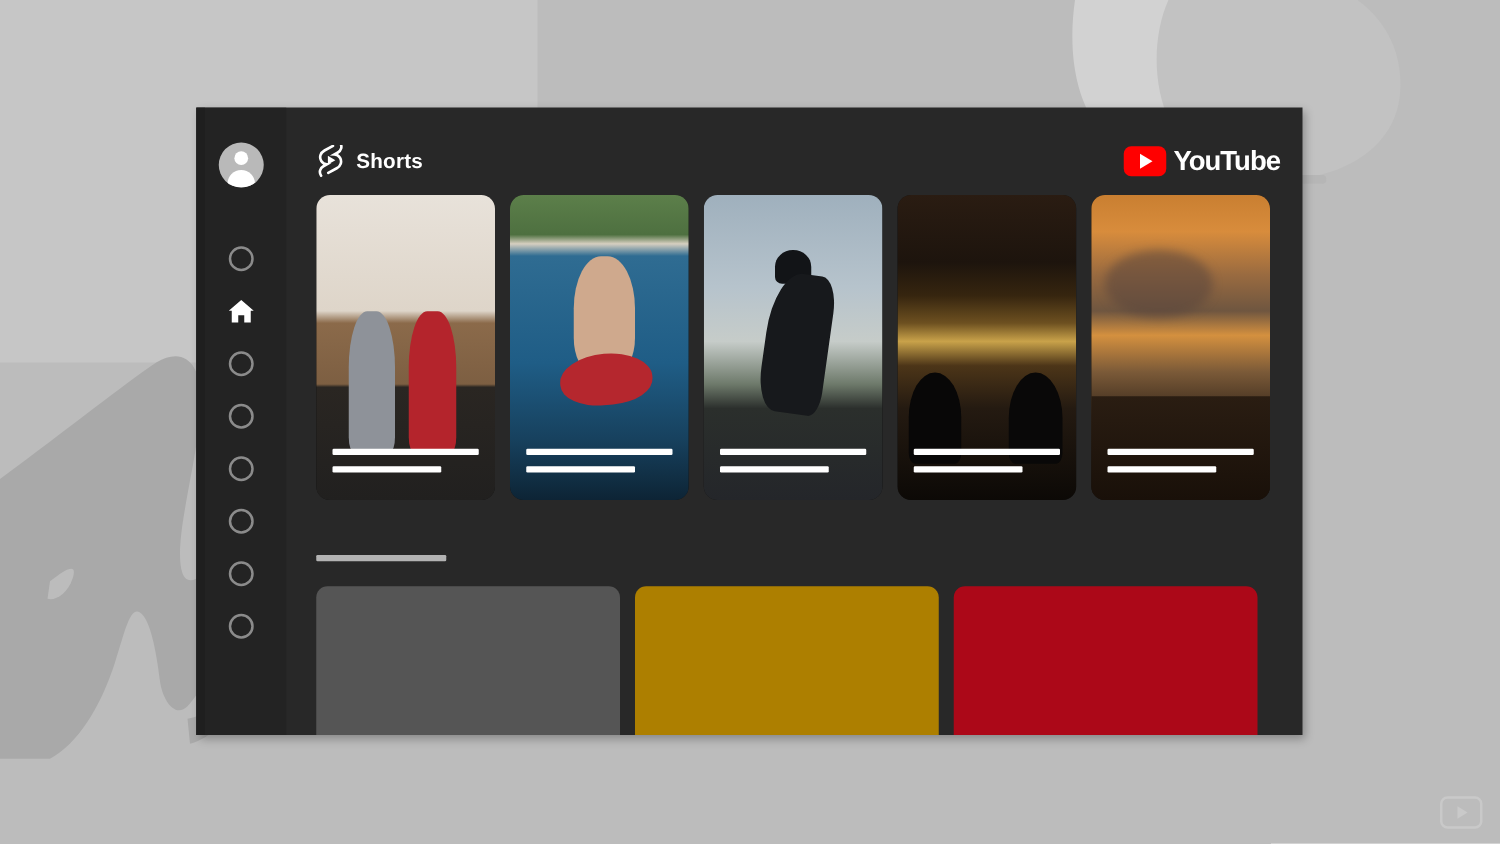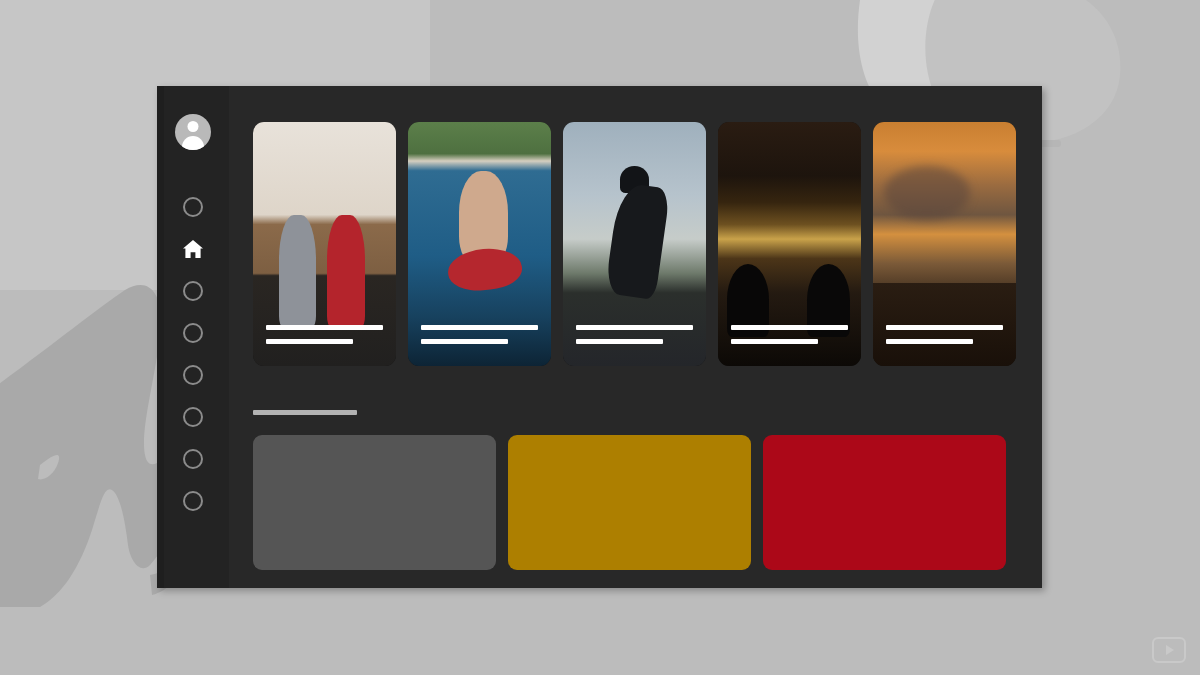--- a/index.html
+++ b/index.html
@@ -425,20 +425,39 @@
           <div class="nav-dot"></div>
         </div>
         <div class="nav-item">
           <div class="nav-dot"></div>
         </div>
       </div>
     </div>
 
     <div id="main">
 
+      <div id="main-header">
+        <div id="shorts-brand">
+          <svg width="23" height="26" viewBox="0 0 23 26">
+            <path d="M13.4 2.2 L6.6 5.9 C3.3 7.7 2.2 11.4 4.0 14.3 C5.0 15.9 6.7 16.8 8.5 16.9
+                     L6.0 18.3 C2.9 20.0 2.0 23.4 3.9 26.1" fill="none" stroke="#ffffff" stroke-width="2.1" stroke-linecap="round" transform="translate(0,-1.5)"></path>
+            <path d="M9.6 23.8 L16.4 20.1 C19.7 18.3 20.8 14.6 19.0 11.7 C18.0 10.1 16.3 9.2 14.5 9.1
+                     L17.0 7.7 C20.1 6.0 21.0 2.6 19.1 -0.1" fill="none" stroke="#ffffff" stroke-width="2.1" stroke-linecap="round" transform="translate(0,-1.5)"></path>
+            <path d="M9.3 8.6 L15.3 12.1 L9.3 15.6 Z" fill="#ffffff"></path>
+          </svg>
+          <span id="shorts-label">Shorts</span>
+        </div>
+
+        <div id="yt-logo">
+          <div id="yt-logo-mark" style="background: rgb(255, 0, 0);">
+            <div class="tri"></div>
+          </div>
+          <span id="yt-logo-text">YouTube</span>
+        </div>
+      </div>
 
       <div id="shorts-shelf">
 
         <div class="short-card">
           <div class="short-thumb thumb-dance"></div>
           <div class="short-meta">
             <div class="meta-bar long"></div>
             <div class="meta-bar short"></div>
           </div>
         </div>

